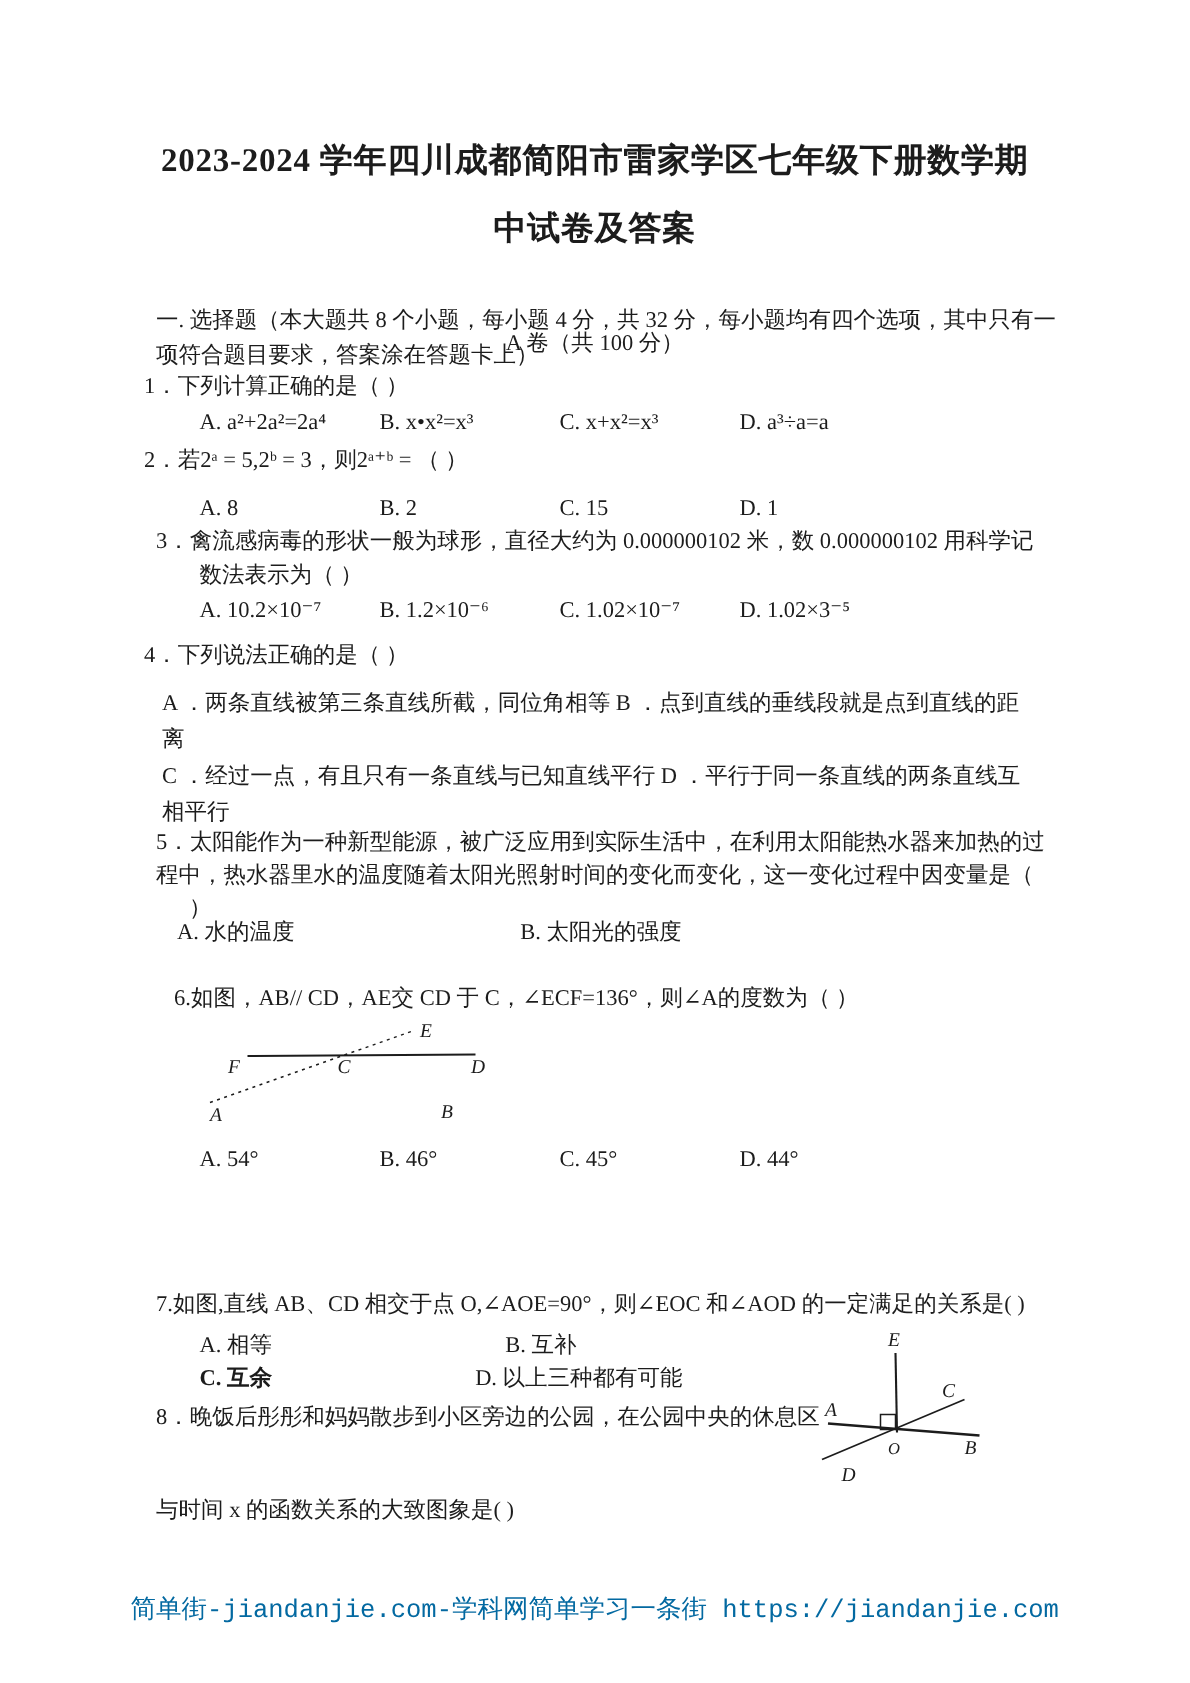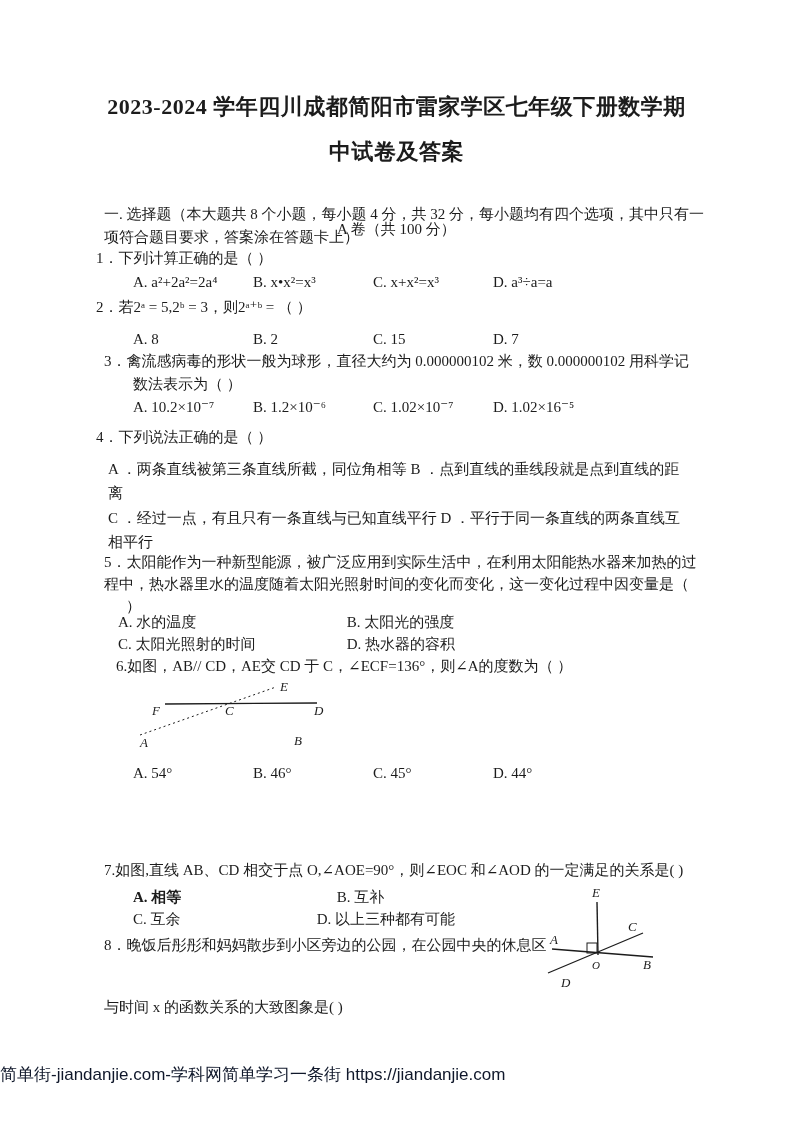--- a/index.html
+++ b/index.html
@@ -9,24 +9,24 @@
   }
   .abs{position:absolute;white-space:nowrap;font-size:15px;line-height:22px;}
   .titleline{left:0;width:793px;text-align:center;font-size:22px;font-weight:700;letter-spacing:.5px;}
   .centerline{left:0;width:793px;text-align:center;margin-top:38px;}
   .stem{left:96px;}
   .bodyline{left:104px;}
   .wrapblock{left:108px;width:579px;white-space:normal;line-height:24px;}
   .opts4{left:133px;display:flex;}
   .opts4 .col{width:120px;}
   .opts2 .col1{display:inline-block;width:225px;}
-  .q7row .col1{display:inline-block;width:200px;font-weight:bold;}
-  .q7row2 .col1{display:inline-block;width:180px;}
-  .footer{left:0;width:793px;text-align:left;color:#0f172a;font-size:17px;
-          font-family:Liberation Sans, sans-serif;}
+  .q7row .col1{display:inline-block;width:200px;}
+  .q7row2 .col1{display:inline-block;width:180px;font-weight:bold;}
+  .footer{left:0;width:793px;text-align:center;color:#0369a1;font-size:17px;
+          font-family:Liberation Mono, monospace;}
   .fig{position:absolute;}
   .fig text{font-size:13px;font-style:italic;font-family:"Liberation Serif","DejaVu Serif",serif;fill:#1c1c1c;}
   .fig line,.fig rect{stroke:#1c1c1c;fill:none;}
 </style>
 </head>
 <body>
 
 <div class="page">
 
   <div class="abs titleline" style="top:96px">2023-2024 学年四川成都简阳市雷家学区七年级下册数学期</div>
@@ -43,46 +43,42 @@
     <span class="col">B. x•x²=x³</span>
     <span class="col">C. x+x²=x³</span>
     <span>D. a³÷a=a</span>
   </div>
 
   <div class="abs stem" style="top:296px">2．若2ᵃ = 5,2ᵇ = 3，则2ᵃ⁺ᵇ = （      ）</div>
   <div class="abs opts4" style="top:328px">
     <span class="col">A. 8</span>
     <span class="col">B. 2</span>
     <span class="col">C. 15</span>
-    <span>D. 7</span>
+    <span>D. 1</span>
   </div>
 
   <div class="abs bodyline" style="top:350px">3．禽流感病毒的形状一般为球形，直径大约为 0.000000102 米，数 0.000000102 用科学记</div>
   <div class="abs" style="top:373px;left:133px">数法表示为（      ）</div>
   <div class="abs opts4" style="top:396px">
     <span class="col">A. 10.2×10⁻⁷</span>
     <span class="col">B. 1.2×10⁻⁶</span>
     <span class="col">C. 1.02×10⁻⁷</span>
-    <span>D. 1.02×16⁻⁵</span>
+    <span>D. 1.02×3⁻⁵</span>
   </div>
 
   <div class="abs stem" style="top:426px">4．下列说法正确的是（      ）</div>
   <div class="abs wrapblock" style="top:457px">A ．两条直线被第三条直线所截，同位角相等 B ．点到直线的垂线段就是点到直线的距离</div>
   <div class="abs wrapblock" style="top:506px">C ．经过一点，有且只有一条直线与已知直线平行 D ．平行于同一条直线的两条直线互相平行</div>
 
   <div class="abs bodyline" style="top:551px">5．太阳能作为一种新型能源，被广泛应用到实际生活中，在利用太阳能热水器来加热的过</div>
   <div class="abs bodyline" style="top:573px">程中，热水器里水的温度随着太阳光照射时间的变化而变化，这一变化过程中因变量是（</div>
   <div class="abs" style="top:595px;left:126px">）</div>
   <div class="abs opts2" style="top:611px;left:118px">
     <span class="col1">A. 水的温度</span>
     <span>B. 太阳光的强度</span>
-  </div>
-  <div class="abs opts2" style="top:633px;left:118px">
-    <span class="col1">C. 太阳光照射的时间</span>
-    <span>D. 热水器的容积</span>
   </div>
 
   <div class="abs" style="top:655px;left:116px">6.如图，AB// CD，AE交 CD 于 C，∠ECF=136°，则∠A的度数为（      ）</div>
 
   <svg class="fig" style="left:128px;top:675px" width="210" height="90" viewBox="0 0 210 90">
     <line x1="37" y1="29" x2="189" y2="28" stroke-width="1.4"></line>
     <line x1="12" y1="60" x2="148" y2="12" stroke-width="1" stroke-dasharray="2,3"></line>
     <text x="152" y="16">E</text>
     <text x="24" y="40">F</text>
     <text x="97" y="40">C</text>

